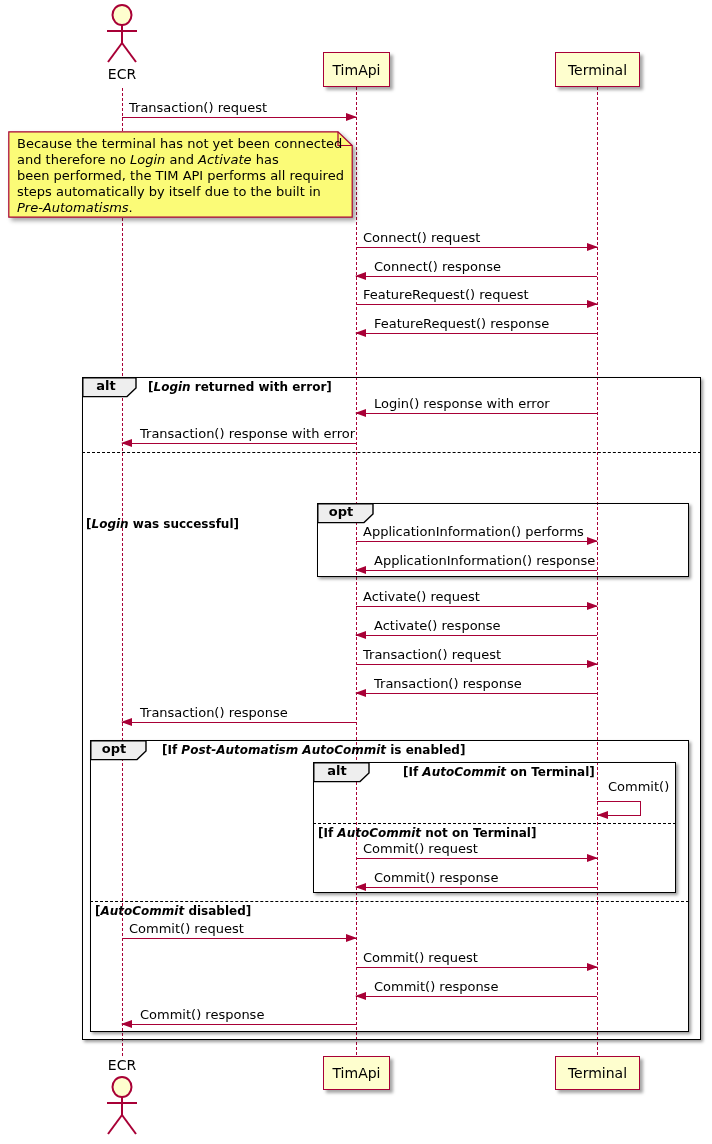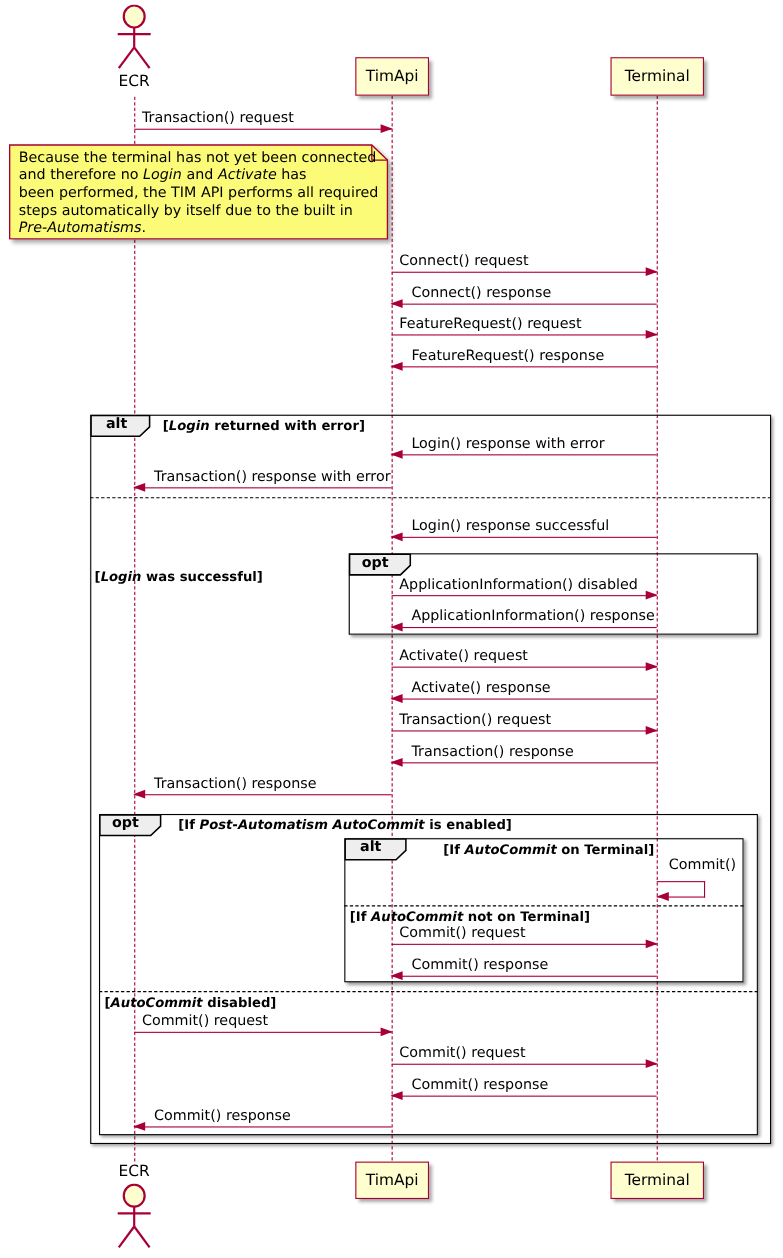--- a/index.html
+++ b/index.html
@@ -112,35 +112,31 @@
   <div class="msg resp" style="left:122px;width:234px;top:425px;">
     <span class="t">Transaction() response with error</span>
       <span class="ah l"></span>
   </div>
 
   <div class="else-line" style="left:82px;top:452px;width:619px;"></div>
   <div class="cond" style="left:86px;top:473px;margin-top:44px;">
     <span>[</span><span class="it">Login</span><span> was successful]</span>
   </div>
 
-  <div class="msg resp" style="left:356px;width:241px;top:470px;">
-    <span class="t">Login() response successful</span>
-      <span class="ah l"></span>
-  </div>
 
   <div class="frame" style="left:317px;top:503px;width:372px;height:74px;"></div>
   <div class="pent" style="left:317px;top:503px;width:66px;height:21px;">
     <svg width="66" height="21">
         <path d="M0.8 0.8 H56 V11 L47 19.6 H0.8 Z" fill="#EEEEEE" stroke="#000" stroke-width="1.4"></path>
       </svg>
     <div class="pl">opt</div>
   </div>
 
   <div class="msg" style="left:356px;width:241px;top:523px;">
-    <span class="t">ApplicationInformation() disabled</span>
+    <span class="t">ApplicationInformation() performs</span>
       <span class="ah r"></span>
   </div>
   <div class="msg resp" style="left:356px;width:241px;top:552px;">
     <span class="t">ApplicationInformation() response</span>
       <span class="ah l"></span>
   </div>
 
   <div class="msg" style="left:356px;width:241px;top:588px;">
     <span class="t">Activate() request</span>
       <span class="ah r"></span>

